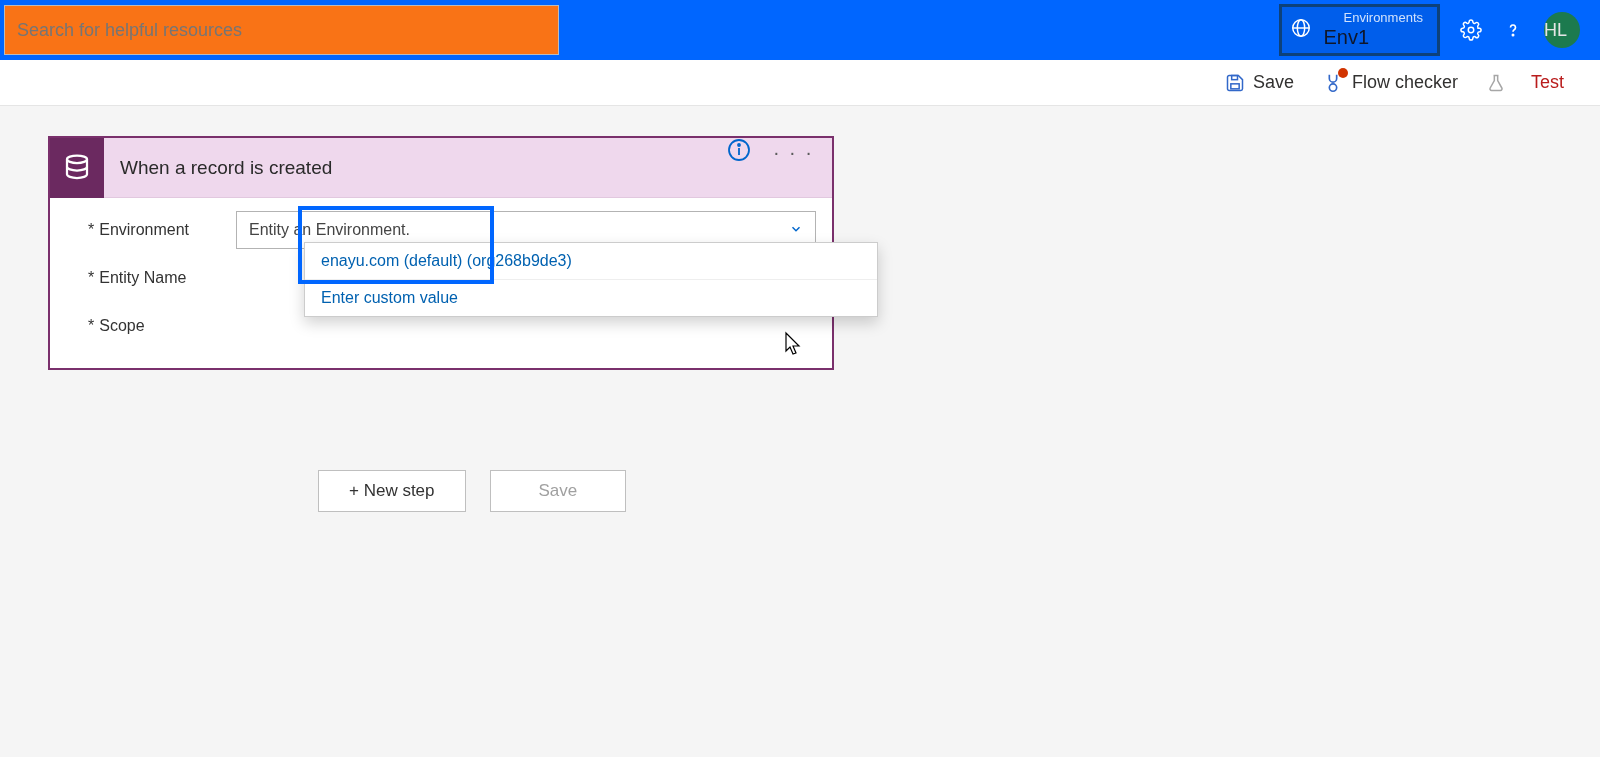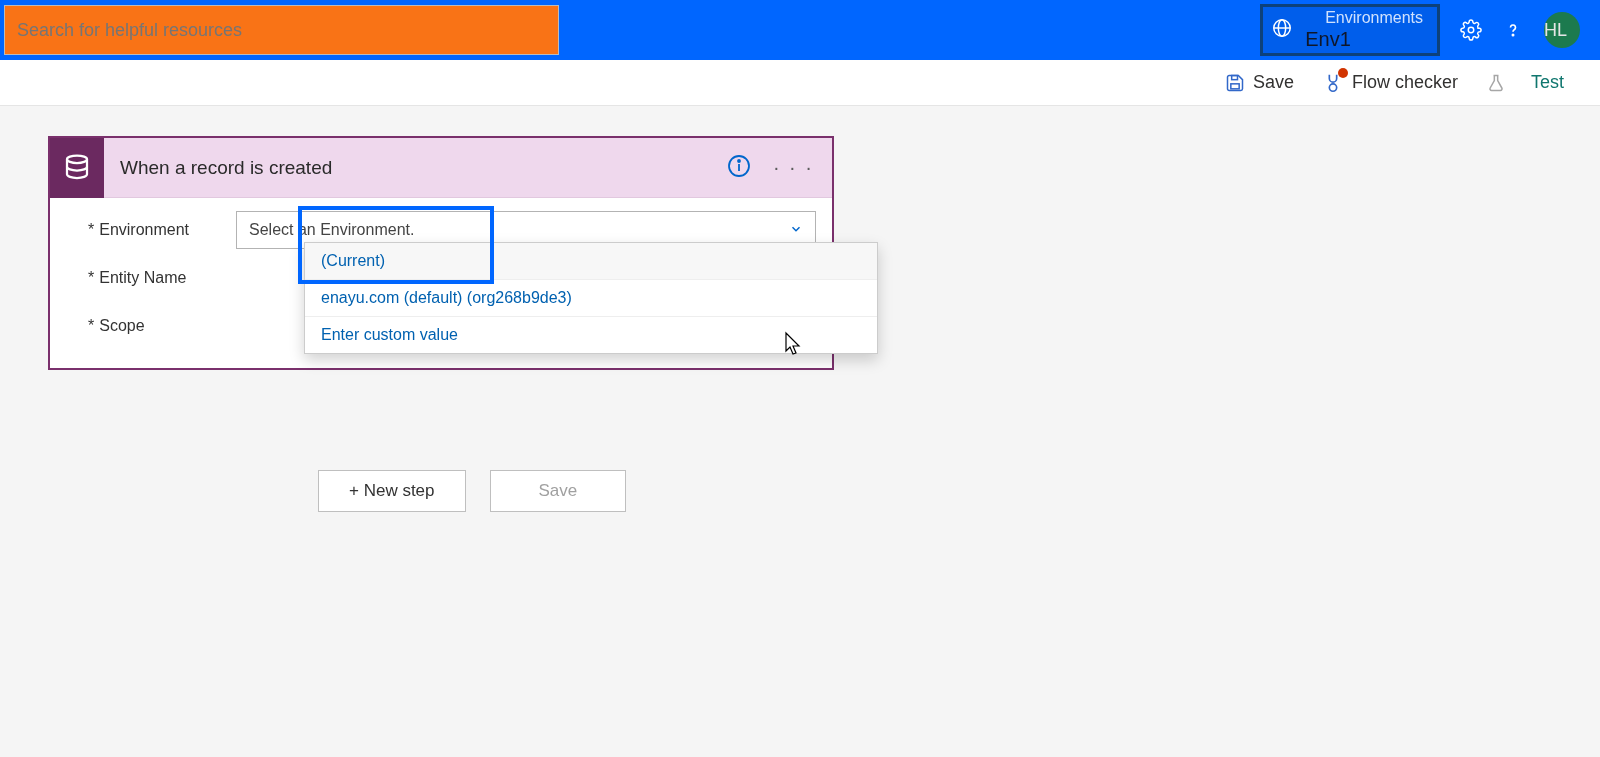--- a/index.html
+++ b/index.html
@@ -6,38 +6,38 @@
 body { background: #f5f5f5; width: 1600px; height: 757px; overflow: hidden; position: relative; }
 
 
 .topbar { width: 100%; height: 60px; background: #0066ff; display: flex; align-items: center; justify-content: space-between; }
 .search-box { margin-left: 4px; width: 555px; height: 50px; background: #f97316; border: 1px solid #bbb; display: flex; align-items: center; padding: 0 12px; }
 .search-box input { width: 100%; border: none; background: transparent; font-size: 18px; outline: none; color: #333; }
 .topbar-right { display: flex; align-items: center; gap: 20px; padding-right: 20px; height: 100%; }
 .env-chip { border: 3px solid #0d417a; background: rgba(0,0,0,0.08); padding: 3px 14px 3px 8px; display: flex; align-items: center; gap: 12px; height: 52px; }
 .env-chip .env-icon { color: #fff; }
 .env-labels { display: flex; flex-direction: column; line-height: 1.15; }
-.env-small { font-size: 16px; color: #e7f0ff; opacity: 0.9; padding-left: 20px; }
+.env-small { font-size: 13px; color: #e7f0ff; opacity: 0.9; padding-left: 20px; }
 .env-name { font-size: 20px; color: #0f172a; }
 .top-icon { color: #fff; width: 22px; height: 22px; display: flex; align-items: center; justify-content: center; font-size: 20px; cursor: pointer; }
 .avatar { width: 36px; height: 36px; border-radius: 50%; background: #1c7a4e; color: #e5e5e5; display: flex; align-items: center; justify-content: flex-start; font-size: 18px; font-weight: 500; }
 
 
 .actionbar { width: 100%; height: 46px; background: #ffffff; border-bottom: 1px solid #e5e5e5; display: flex; justify-content: flex-end; align-items: center; padding-right: 36px; gap: 28px; }
 .action-item { display: flex; align-items: center; gap: 8px; color: #323130; font-size: 18px; cursor: pointer; }
-.action-item.disabled { color: #0f766e; cursor: default; gap: 25px; }
+.action-item.disabled { color: #b91c1c; cursor: default; gap: 25px; }
 .action-item .ico { display: inline-flex; position: relative; }
 .flow-badge { position: absolute; top: -4px; right: -4px; width: 10px; height: 10px; background: #d13400; border-radius: 50%; }
 
 
 .canvas { position: relative; padding-top: 30px; padding-left: 48px; }
 
 
 .trigger-card { width: 786px; border: 2px solid #7a306c; background: #fff; position: relative; }
-.trigger-header { height: 60px; background: #efd8ed; display: flex; align-items: center; justify-content: space-between; padding-right: 18px; border-bottom: 1px solid #e2c8df; }
+.trigger-header { height: 60px; background: #efd8ed; display: flex; align-items: flex-start; justify-content: space-between; padding-right: 18px; border-bottom: 1px solid #e2c8df; }
 .trigger-header-left { display: flex; align-items: center; gap: 16px; }
 .trigger-icon-box { width: 54px; height: 60px; background: #6b2960; display: flex; align-items: center; justify-content: center; }
 .trigger-title { font-size: 19px; color: #2a2a2a; }
 .trigger-header-right { display: flex; align-items: center; gap: 22px; }
 .info-icon { color: #0066cc; cursor: pointer; }
 .more-dots { color: #5c5c5c; font-size: 20px; cursor: pointer; letter-spacing: 2px; }
 
 
 .form-body { padding: 8px 0 18px 0; position: relative; margin-left: 20px; }
 .form-row { display: flex; align-items: center; height: 48px; }
@@ -161,39 +161,38 @@
       </div>
     </div>
 
     <div class="form-body">
 
       <div class="combo-highlight-box"></div>
 
       <div class="form-row">
         <div class="form-label">Environment</div>
         <div class="combo" style="margin-left:0;">
-          <span class="combo-text">Select an Environment.</span>
+          <span class="combo-text">Entity an Environment.</span>
           <span class="combo-chevron">
             <svg width="14" height="14" viewBox="0 0 24 24" fill="none" stroke="#0066cc" stroke-width="2.5">
                 <polyline points="6 9 12 15 18 9"></polyline>
               </svg>
           </span>
         </div>
       </div>
 
       <div class="form-row">
         <div class="form-label">Entity Name</div>
       </div>
 
       <div class="form-row">
         <div class="form-label">Scope</div>
       </div>
 
       <div class="dropdown-pop">
-        <div class="dd-item selected">(Current)</div>
         <div class="dd-item">enayu.com (default) (org268b9de3)</div>
         <div class="dd-item">Enter custom value</div>
       </div>
     </div>
   </div>
 
   <div class="footer-btns">
     <button class="btn">+ New step</button>
     <button class="btn save">Save</button>
   </div>

